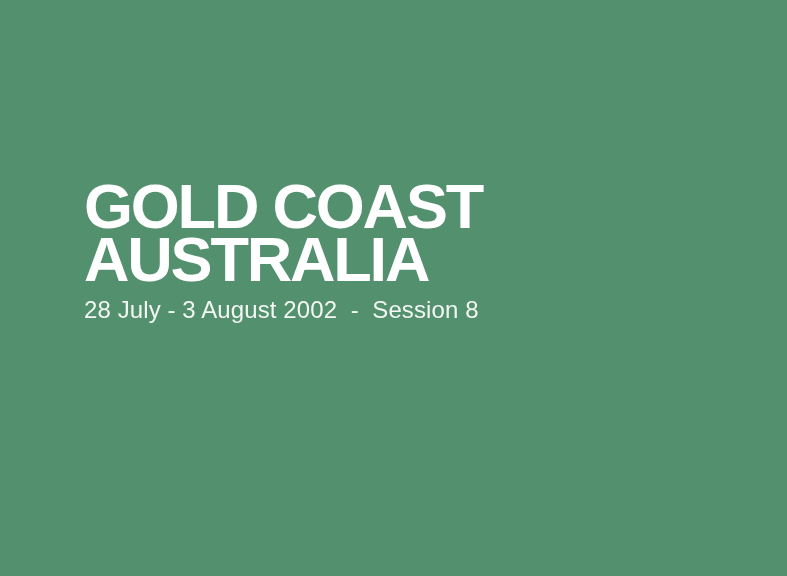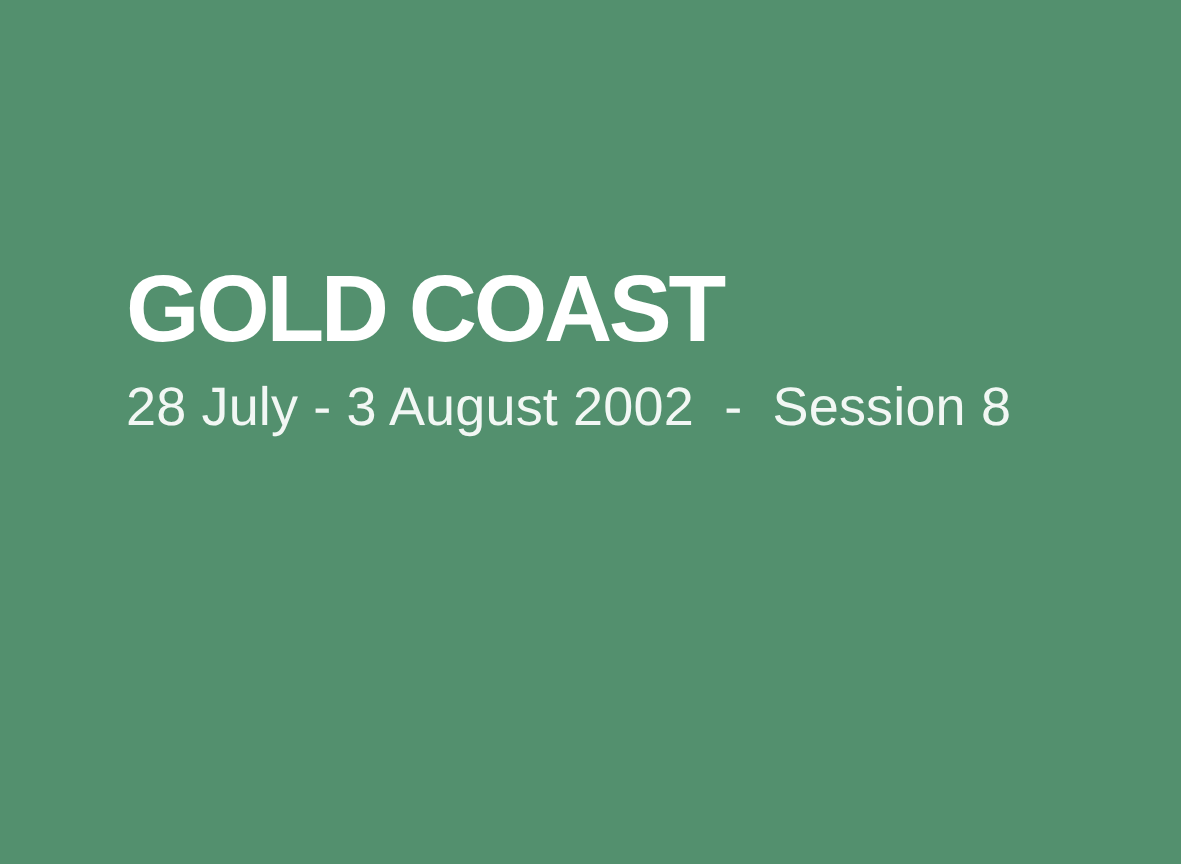--- a/index.html
+++ b/index.html
@@ -38,38 +38,39 @@
     padding: 0;
     text-transform: uppercase;
   }
 
   #headline-line-1 { margin-top: 0; }
   #headline-line-2 { margin-top: 0; }
   #headline-line-3 { margin-top: 0; }
 
   #subtitle {
     display: block;
-    margin-top: 21px;
+    margin-top: 7px;
     font-family: "Liberation Sans", sans-serif;
     font-weight: 400;
-    font-size: 36px;
+    font-size: 24px;
     line-height: 34px;
     letter-spacing: 0.1px;
     color: #f2f7f4;
     white-space: pre;
   }
 </style>
 </head>
 <body style="background: rgb(83, 144, 110);">
 
 <div id="poster" style="background: rgb(83, 144, 110);">
 
   <div id="title-block">
 
 
     <h1 class="headline" id="headline-line-2" style="color: rgb(255, 255, 255);">GOLD COAST</h1>
 
+    <h1 class="headline" id="headline-line-3" style="color: rgb(255, 255, 255);">AUSTRALIA</h1>
 
     <p id="subtitle" style="color: rgb(242, 247, 244);">28 July - 3 August 2002  -  Session 8</p>
 
   </div>
 
 </div>
 
 </body></html>

